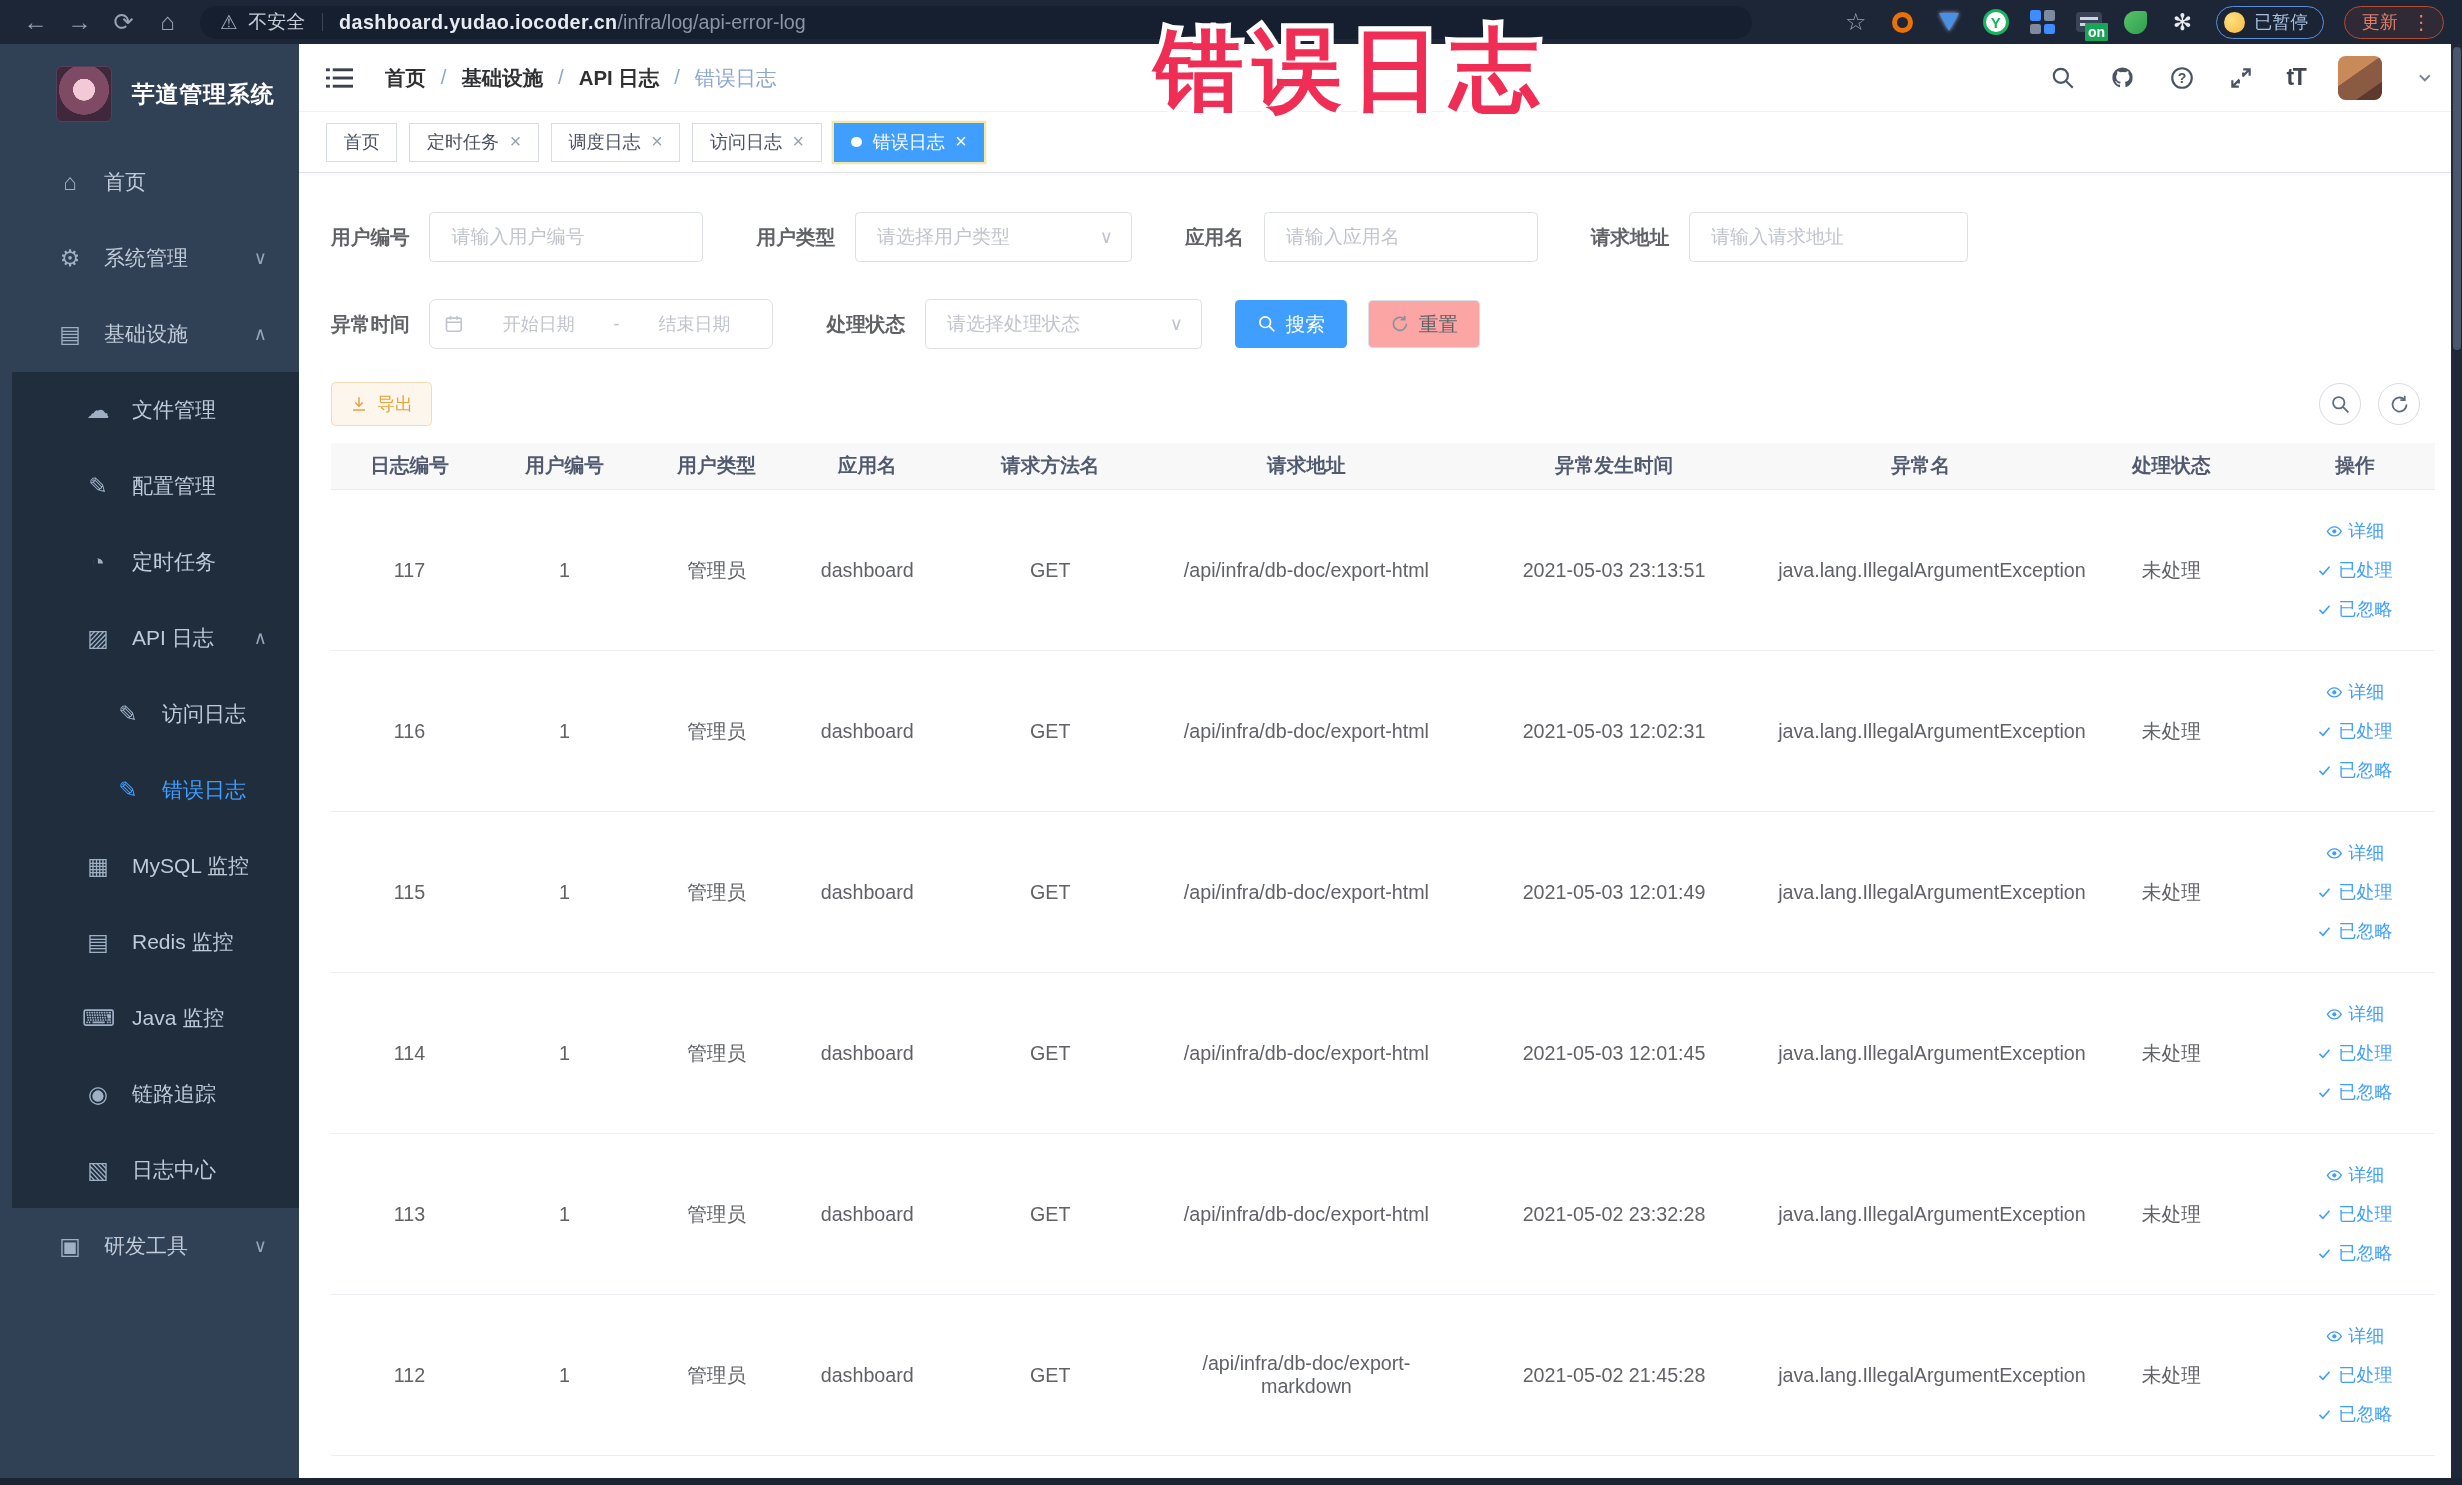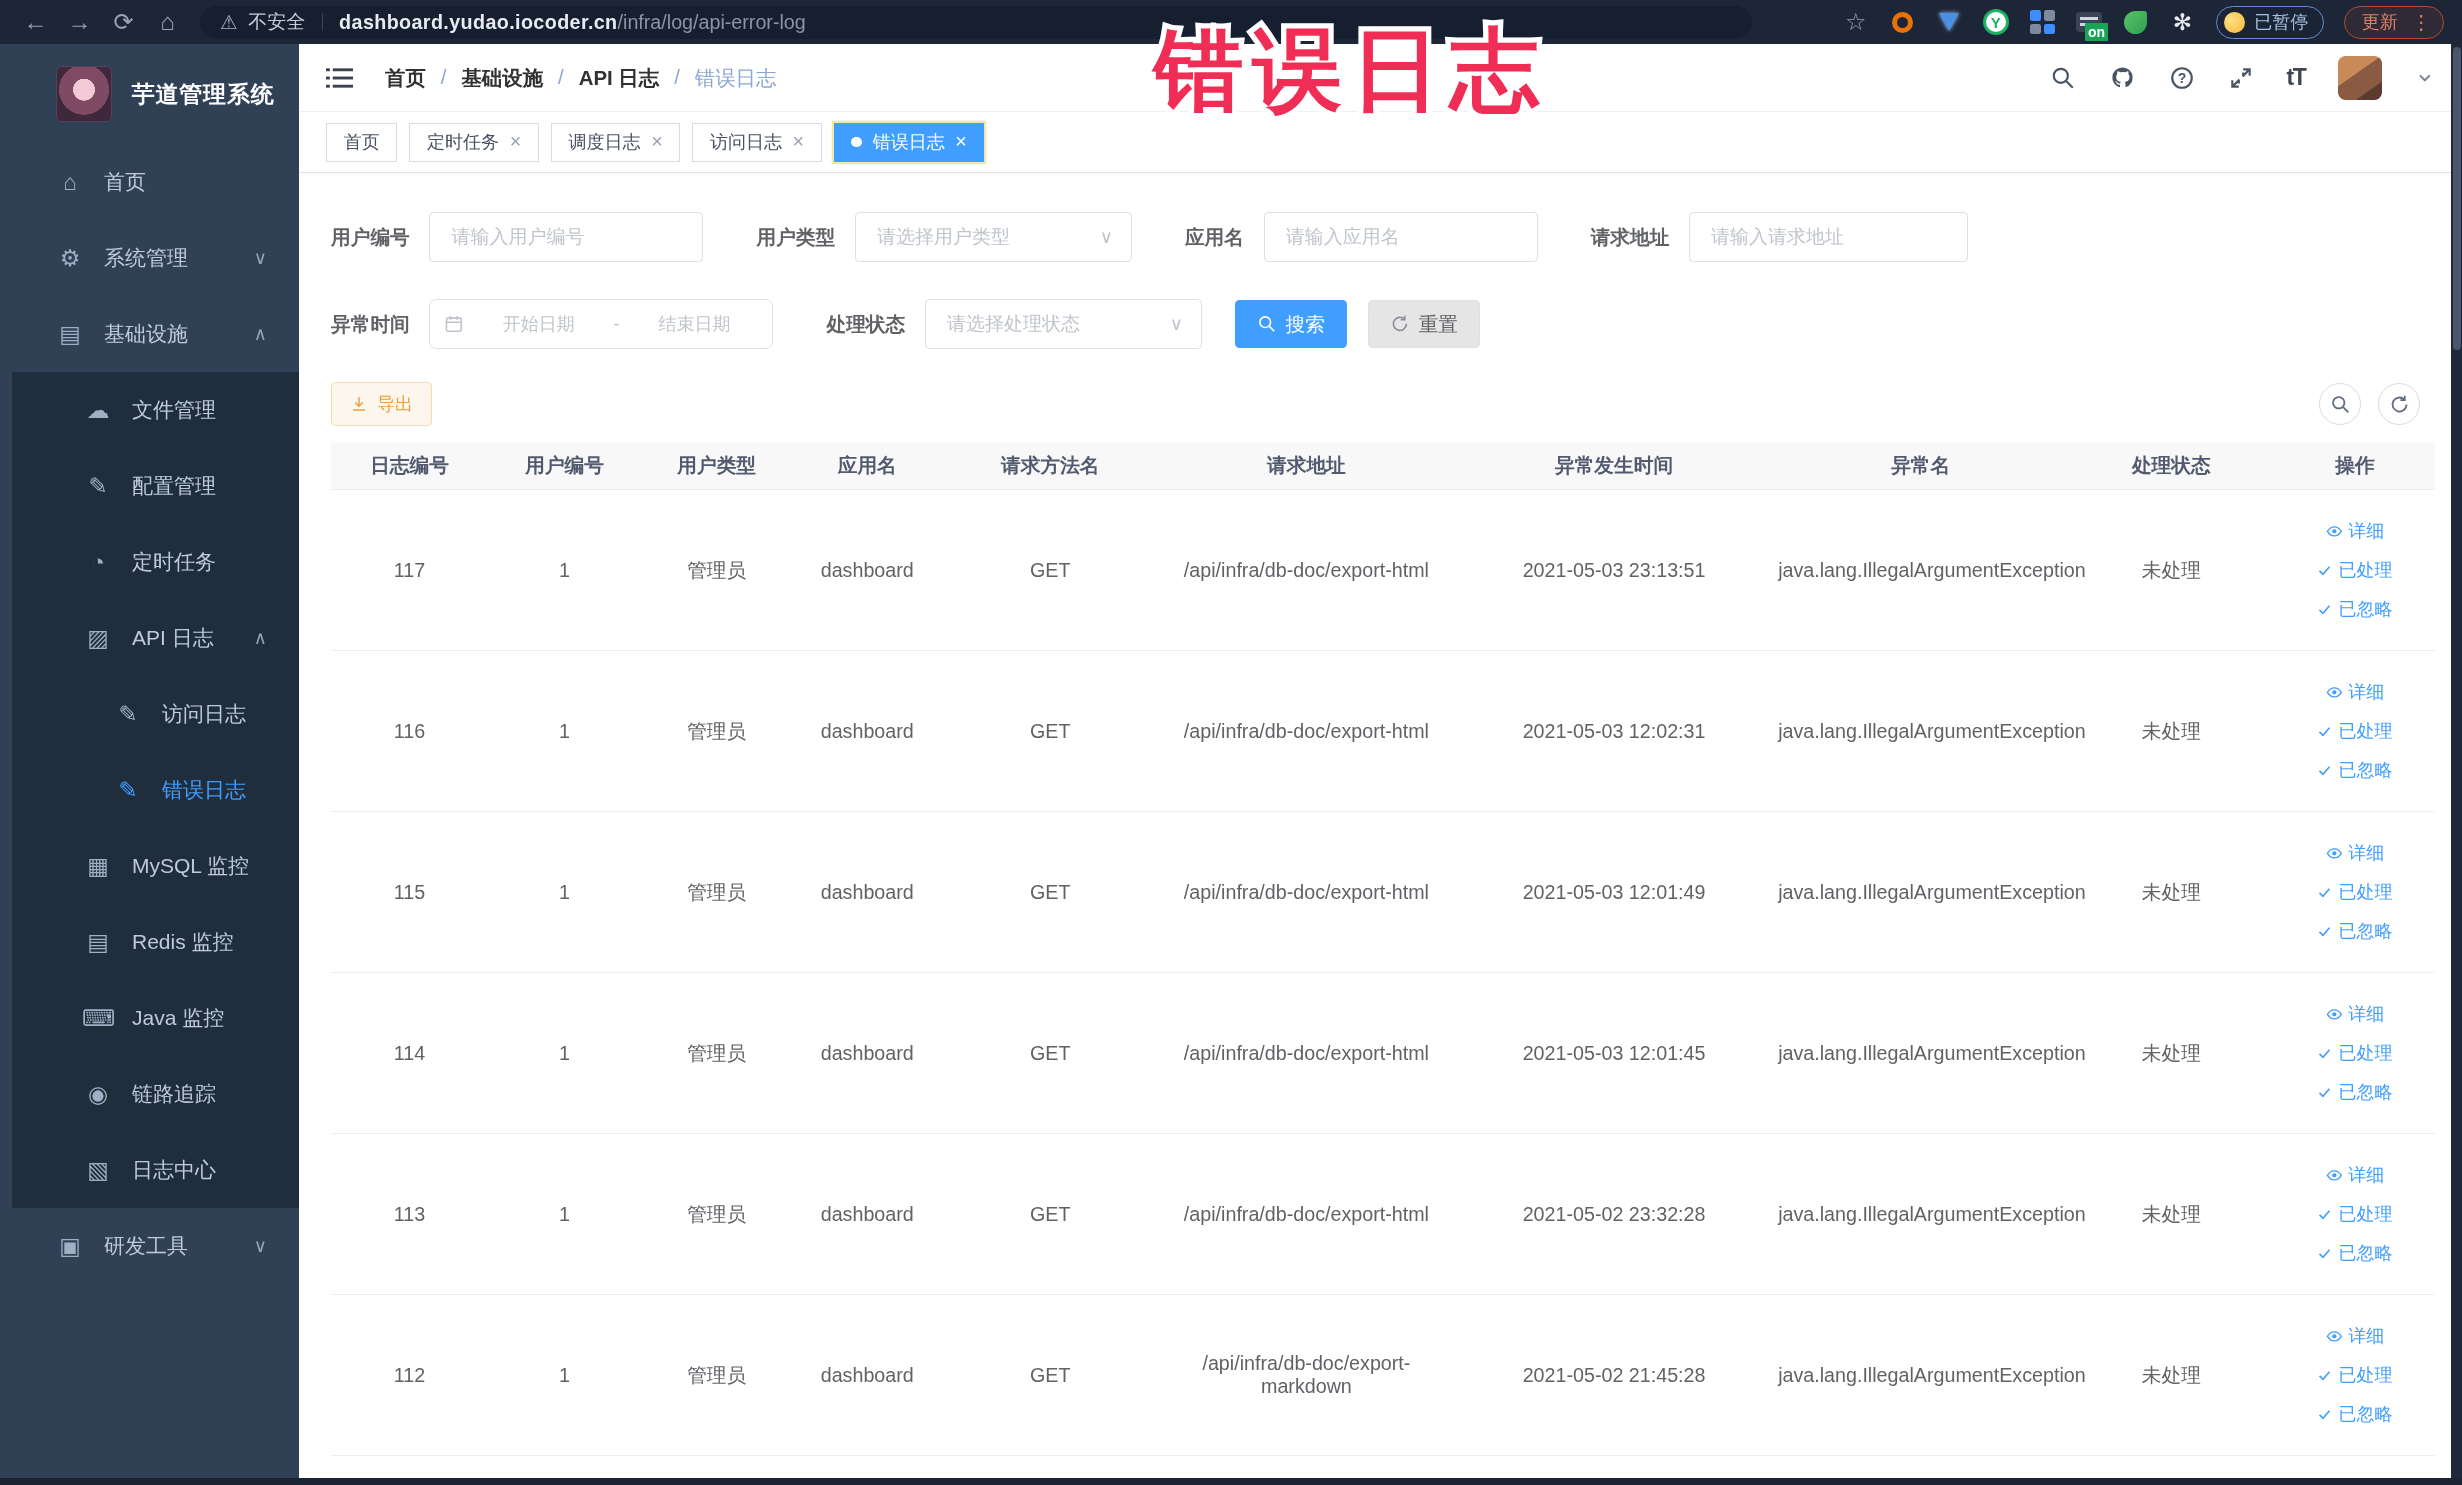--- a/index.html
+++ b/index.html
@@ -108,21 +108,21 @@
     padding:0 18px 0 21px; cursor:pointer; }
   .sel .ph { font-size:19px; color:#c0c4cc; }
   .sel .caret { margin-left:auto; color:#c0c4cc; font-size:18px; }
   .datebox { width:344px; height:50px; border:0.8px solid #dcdfe6; border-radius:7px;
     display:flex; align-items:center; padding:0 13.6px; gap:10.6px; cursor:pointer; }
   .datebox .ph { font-size:18px; color:#c0c4cc; flex:1; text-align:center; }
   .datebox .sep { color:#c0c4cc; font-size:18px; }
   .btn { height:48px; border-radius:4.5px; display:flex; align-items:center; gap:9px;
     font-size:19.7px; padding:0 21px; cursor:pointer; border:0.8px solid transparent; }
   .btn-primary { background:#409eff; color:#fff;align-items:center; }
-  .btn-plain { background:#e5e5e5; border-color:#dcdfe6; color:#606266; }
+  .btn-plain { background:#fca5a5; border-color:#dcdfe6; color:#606266; }
   .btn-reset-ico { font-size:21px; color:#8a9099; line-height:1; }
 
   
   .toolbar { margin-top:33px; padding:0 42px 0 32px; display:flex; align-items:center; }
   .btn-export { height:44px; background:#fdf6ec; border:0.8px solid #f5dab1; color:#e6a23c;
     font-size:18px; border-radius:4.5px; display:flex; align-items:center; gap:9px; padding:0 18px; cursor:pointer; }
   .tool-circles { margin-left:auto; display:flex; gap:16.7px; }
   .circ { width:42px; height:42px; border-radius:50%; border:0.8px solid #d9dce0; background:#fff;
     display:flex; align-items:center; justify-content:center; color:#5f6b7a; cursor:pointer; }
 

